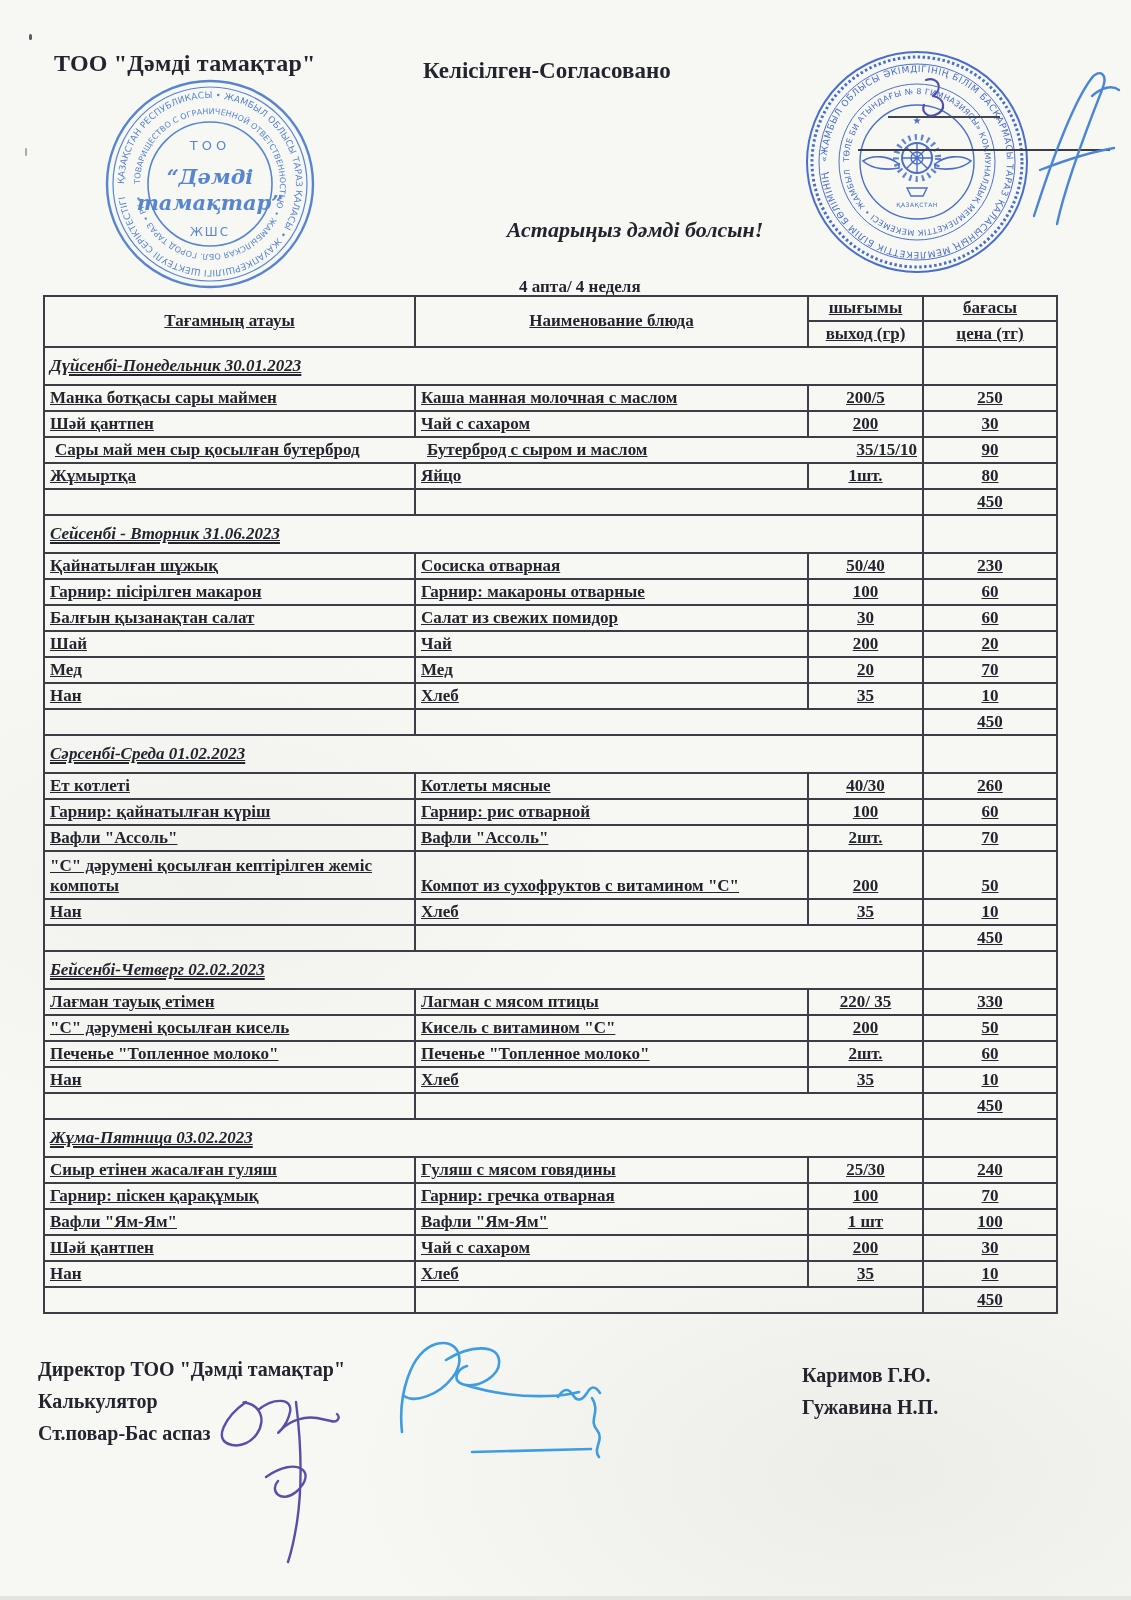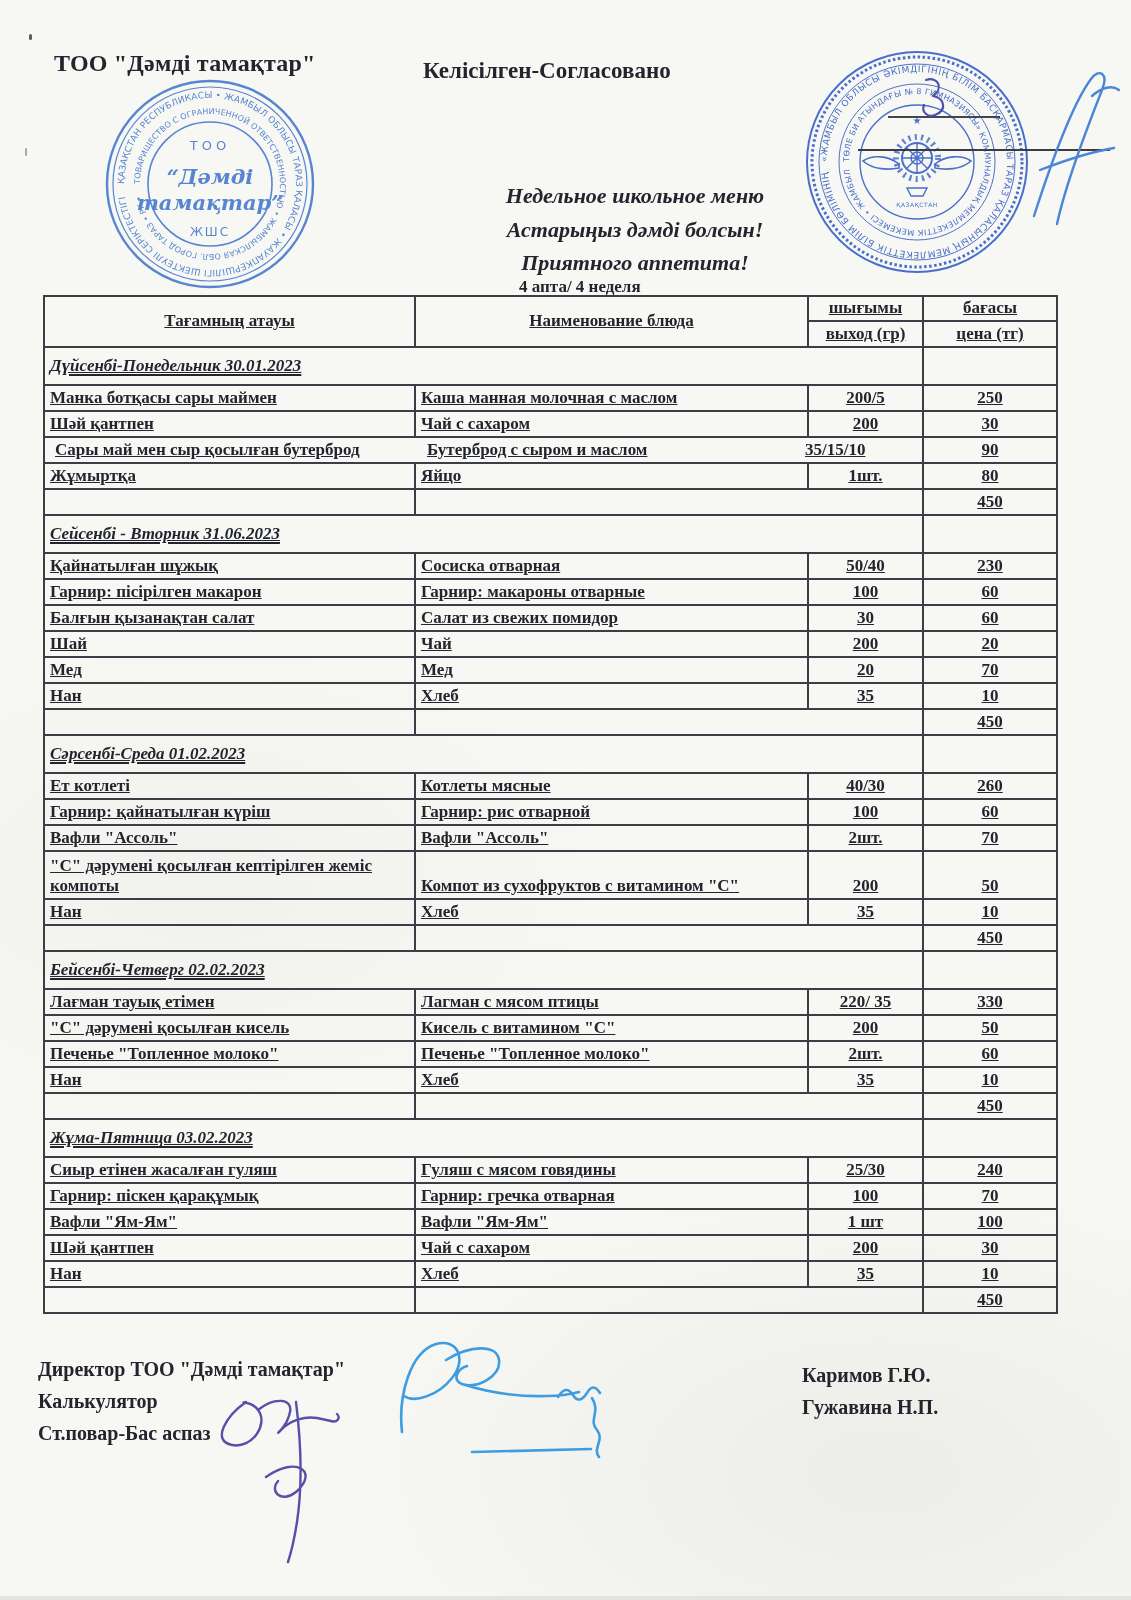--- a/index.html
+++ b/index.html
@@ -26,21 +26,21 @@
   .item-row td{height:24px;}
   .item-row .num,.total-row .num{text-align:center;}
   .day-row td{height:36px;vertical-align:top;padding-top:2px;}
   td.day-label{font-size:20px;font-style:italic;text-decoration:underline;text-underline-offset:3px;text-decoration-thickness:2px;}
   .total-row td{height:24px;}
   .item-row.tall td{height:44px;vertical-align:bottom;padding-bottom:2px;}
   td.merged{padding:0;}
   .m-wrap{display:flex;align-items:center;width:100%;}
   .m-kk{width:372px;padding-left:5px;flex:0 0 auto;}
   .m-ru{flex:1;}
-  .m-portion{width:112px;text-align:left;flex:0 0 auto;}
+  .m-portion{width:112px;text-align:right;flex:0 0 auto;}
   
   .price-note{left:40px;top:1322px;font-size:20px;font-weight:bold;z-index:2;}
   .role{left:38px;font-size:20px;font-weight:bold;z-index:2;}
   .sign-name{left:802px;font-size:20px;font-weight:bold;z-index:2;}
   .speck{position:absolute;background:#5a5a60;border-radius:2px;z-index:1;}
   .edge-bottom{position:absolute;left:0;right:0;bottom:0;height:4px;background:#e4e4df;}
 </style>
 </head>
 <body>
 
@@ -102,23 +102,21 @@
       <path d="M -11,-15 L 11,7 M 11,-15 L -11,7 M 0,-19 L 0,11 M -15,-4 L 15,-4" stroke-width="1.4"></path>
       <circle cx="0" cy="-4" r="21" stroke-width="6" stroke-dasharray="2.2 4.2" opacity=".85"></circle>
       <path d="M -18,2 C -28,-6 -44,-8 -54,-1 C -44,8 -28,8 -18,6 Z" stroke-width="1.6"></path>
       <path d="M 18,2 C 28,-6 44,-8 54,-1 C 44,8 28,8 18,6 Z" stroke-width="1.6"></path>
       <path d="M -10,26 L 10,26 L 6,34 L -6,34 Z" stroke-width="1.4"></path>
       <text x="0" y="-38" text-anchor="middle" font-size="10" fill="#3b63c8" stroke="none">★</text>
       <text x="0" y="45" text-anchor="middle" font-size="6" letter-spacing=".5" fill="#3b63c8" stroke="none" font-family="DejaVu Sans, sans-serif">ҚАЗАҚСТАН</text>
     </g>
   </svg>
 
-  <div class="abs title-line" style="top:183px;">Недельное школьное меню</div>
   <div class="abs title-line" style="top:217px;">Астарыңыз дәмді болсын!</div>
-  <div class="abs title-line" style="top:250px;">Приятного аппетита!</div>
   <div class="abs week-line">4 апта/ 4 неделя</div>
 
   <table class="menu">
     <colgroup>
         <col style="width:371px">
         <col style="width:393px">
         <col style="width:115px">
         <col style="width:134px">
       </colgroup>
     <thead>

